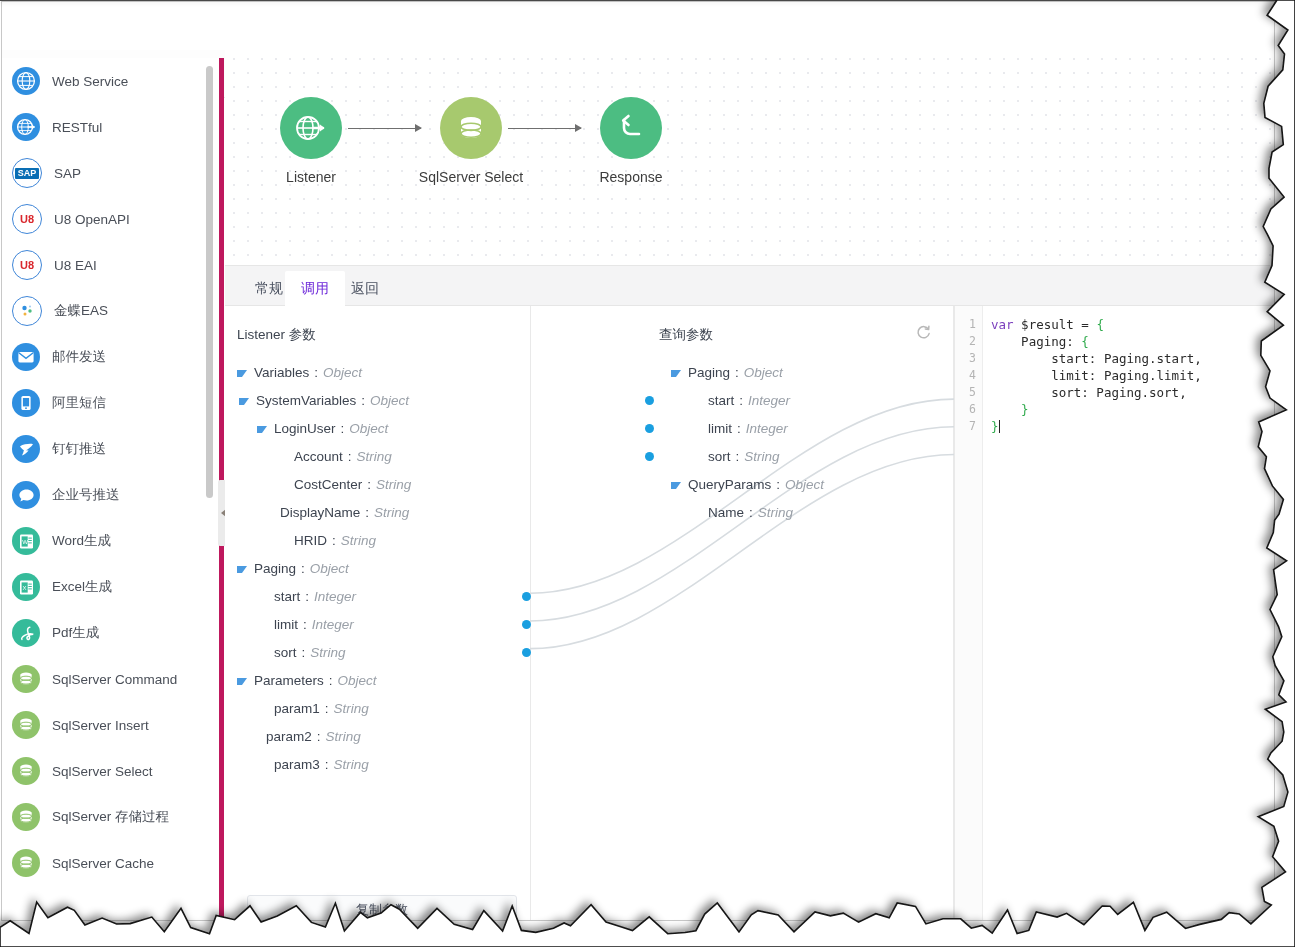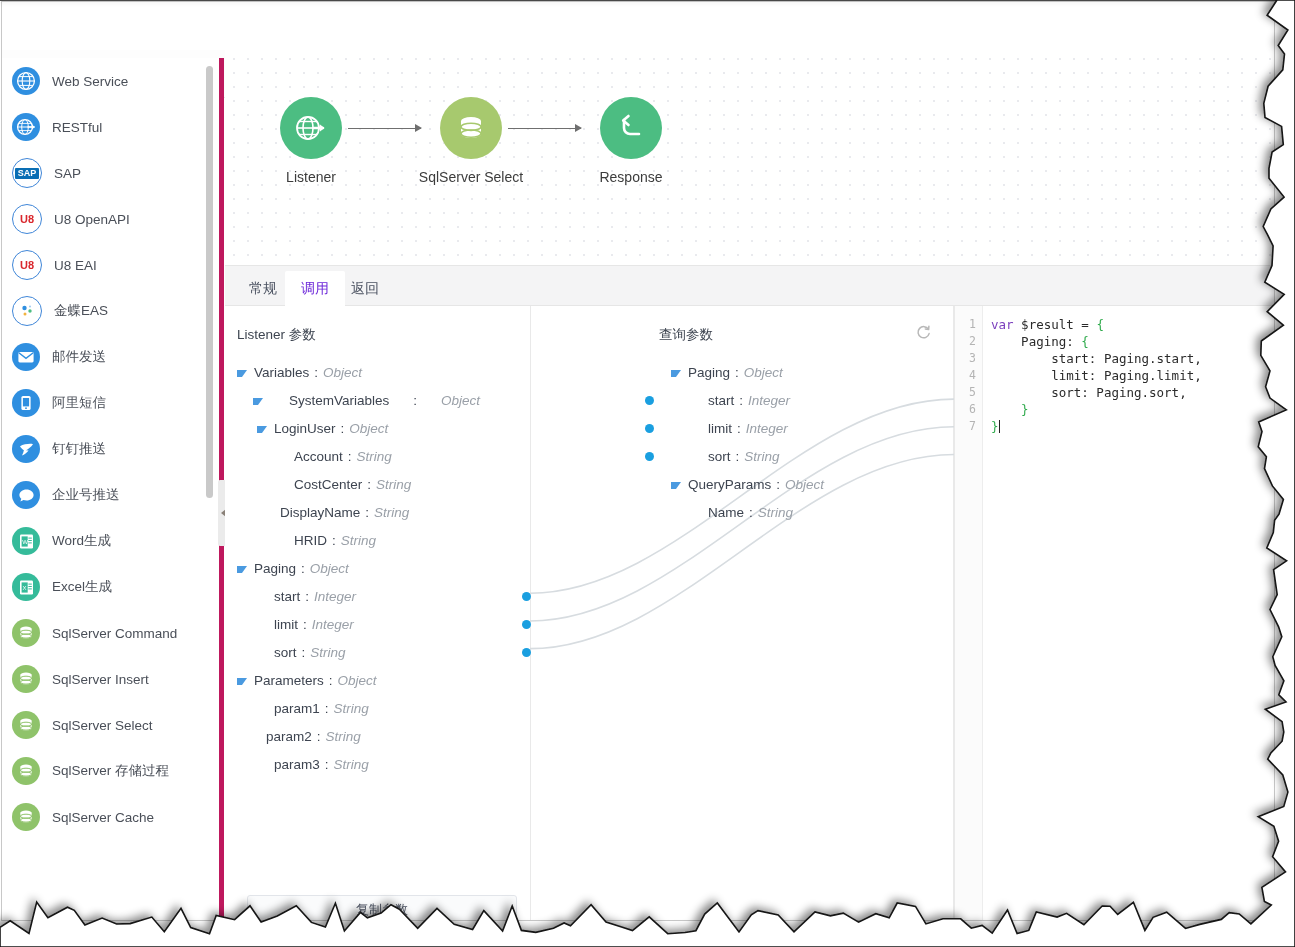--- a/index.html
+++ b/index.html
@@ -283,20 +283,28 @@
               <svg width="17" height="17" viewBox="0 0 17 17">
                 <rect x="2" y="1.6" width="13" height="13.8" rx="1.2" fill="#fff"></rect>
                 <rect x="3.6" y="3.4" width="6.1" height="10.2" fill="#35bb9a"></rect>
                 <text x="4.6" y="10.7" font-size="6" fill="#fff" font-family="Liberation Sans,sans-serif">X</text>
                 <rect x="10.4" y="4.6" width="3.4" height="1" fill="#35bb9a"></rect>
                 <rect x="10.4" y="7" width="3.4" height="1" fill="#35bb9a"></rect>
                 <rect x="10.4" y="9.4" width="3.4" height="1" fill="#35bb9a"></rect>
               </svg>
             </span>
             <span class="side-label">Excel生成</span>
+          </div>
+          <div class="side-item">
+            <span class="sicon" style="background: rgb(53, 187, 154);">
+              <svg width="19" height="19" viewBox="0 0 19 19">
+                <path d="M12.8 3.2 C11 3.2 10.5 5 10.6 6.7 C10.8 9.2 12.6 12 12.6 13.6 C12.6 15 11.7 15.6 10.9 15.4 C9.8 15.1 9.6 13.6 10.6 12.6 C11.9 11.3 14.6 10.4 16.2 10.3 C14 9.6 10 10 7.7 11.3 C5.6 12.5 4.1 14.3 4.9 15.4" fill="none" stroke="#fff" stroke-width="1.5" stroke-linecap="round"></path>
+              </svg>
+            </span>
+            <span class="side-label">Pdf生成</span>
           </div>
           <div class="side-item">
             <span class="sicon" style="background: rgb(143, 195, 106);">
               <svg width="18" height="18" viewBox="0 0 18 18">
                 <ellipse cx="9" cy="4.8" rx="5.6" ry="2.3" fill="#fff"></ellipse>
                 <path d="M3.4 4.8 v3.2 c0 1.3 2.5 2.3 5.6 2.3 s5.6-1 5.6-2.3 V4.8" fill="#fff"></path>
                 <path d="M3.4 9.1 v3.2 c0 1.3 2.5 2.3 5.6 2.3 s5.6-1 5.6-2.3 V9.1" fill="#fff"></path>
                 <ellipse cx="9" cy="8.2" rx="5.6" ry="2" fill="none" stroke="#8fc36a" stroke-width="1"></ellipse>
                 <ellipse cx="9" cy="12.1" rx="5.6" ry="2" fill="none" stroke="#8fc36a" stroke-width="1"></ellipse>
               </svg>
@@ -397,21 +405,21 @@
           <svg width="34" height="34" viewBox="0 0 34 34">
             <path d="M10 9 v8 a6 6 0 0 0 6 6 h9" fill="none" stroke="#fff" stroke-width="2.6" stroke-linecap="round" stroke-linejoin="round"></path>
             <path d="M14.5 5 L9.2 9.6 L14.5 14" fill="none" stroke="#fff" stroke-width="2.6" stroke-linecap="round" stroke-linejoin="round"></path>
           </svg>
         </div>
         <div class="node-label">Response</div>
       </div>
     </div>
 
     <div class="tabstrip">
-      <div class="tab" style="left:8px;">
+      <div class="tab" style="left:14px;">
         <span>常规</span>
       </div>
       <div class="tab active" style="left:60px;">
         <span>调用</span>
       </div>
       <div class="tab" style="left:110px;">
         <span>返回</span>
       </div>
     </div>
 
@@ -422,21 +430,21 @@
 
       <div class="panel-left">
         <div class="panel-title" style="left:12px;">Listener 参数</div>
         <div class="tree" id="left-tree">
             <div class="trow" style="padding-left: 12px;">
               <span class="caret"></span>
               <span class="tname">Variables</span>
               <span class="tsep">:</span>
               <span class="ttype">Object</span>
             </div>
-            <div class="trow" style="padding-left: 28px; gap: 19px;">
+            <div class="trow" style="padding-left: 14px;">
               <span class="caret"></span>
               <span class="tname">SystemVariables</span>
               <span class="tsep">:</span>
               <span class="ttype">Object</span>
             </div>
             <div class="trow" style="padding-left: 32px;">
               <span class="caret"></span>
               <span class="tname">LoginUser</span>
               <span class="tsep">:</span>
               <span class="ttype">Object</span>

